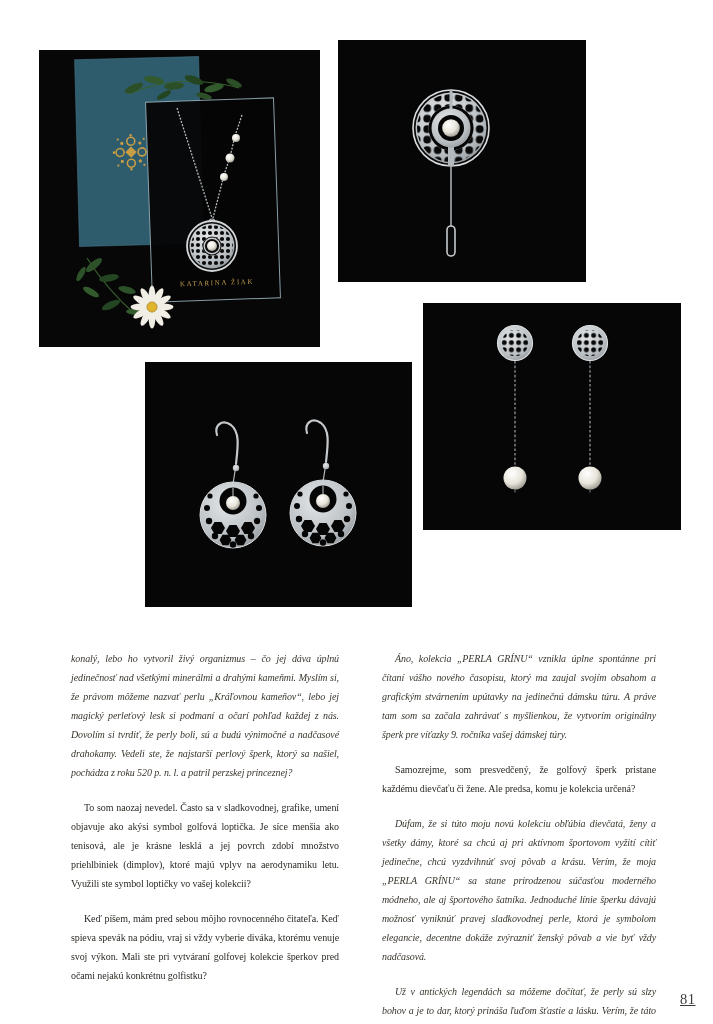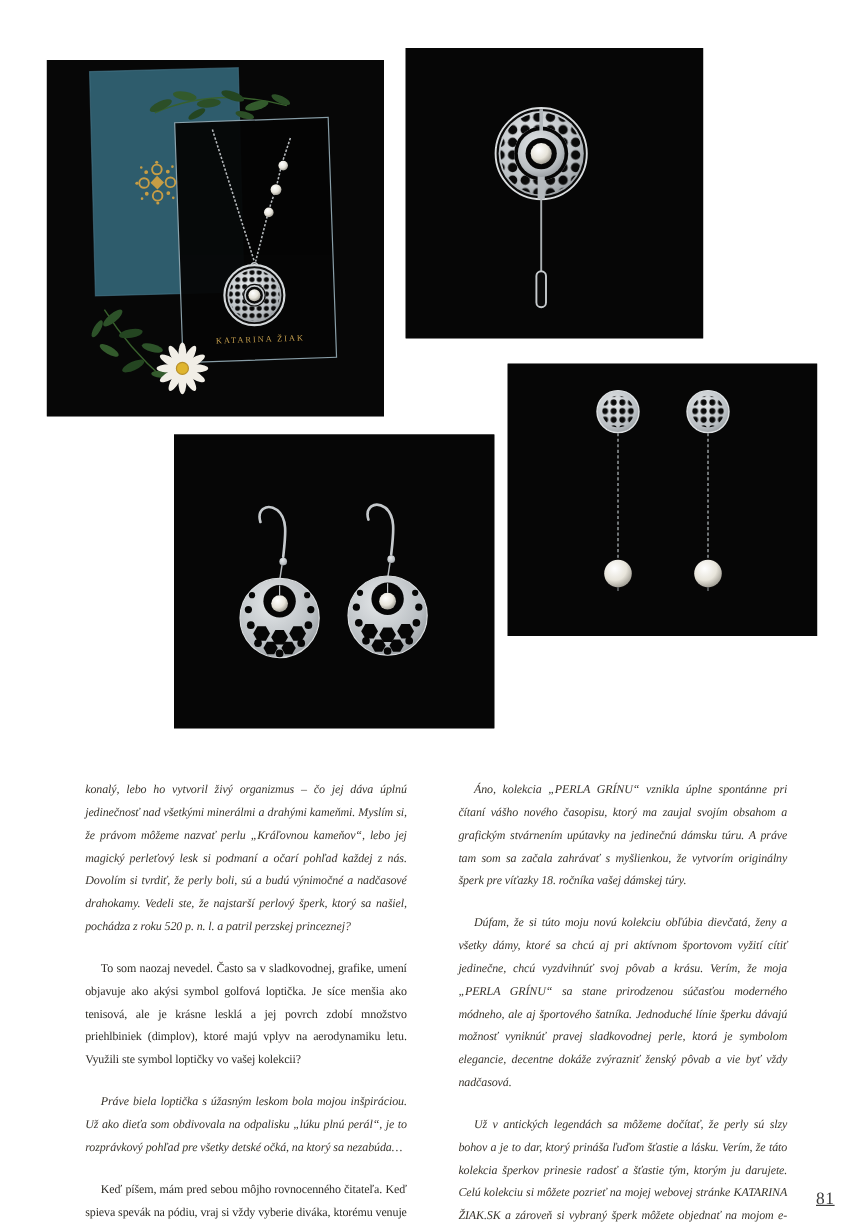--- a/index.html
+++ b/index.html
@@ -256,23 +256,23 @@
       <line x1="0" y1="58" x2="0" y2="163" stroke="#9aa0a3" stroke-width="1.2" stroke-dasharray="2.6,2"></line>
       <circle cx="0" cy="175" r="11.5" fill="url(#pearl)"></circle>
       <line x1="0" y1="186.5" x2="0" y2="189.5" stroke="#7d8285" stroke-width="1"></line>
     </g>
   </svg>
 </div>
 
 <div class="col col-left">
   <p class="a">konalý, lebo ho vytvoril živý organizmus – čo jej dáva úplnú jedinečnosť nad všetkými minerálmi a drahými kameňmi. Myslím si, že právom môžeme nazvať perlu „Kráľovnou kameňov“, lebo jej magický perleťový lesk si podmaní a očarí pohľad každej z nás. Dovolím si tvrdiť, že perly boli, sú a budú výnimočné a nadčasové drahokamy. Vedeli ste, že najstarší perlový šperk, ktorý sa našiel, pochádza z roku 520 p. n. l. a patril perzskej princeznej?</p>
   <p class="q ind">To som naozaj nevedel. Často sa v sladkovodnej, grafike, umení objavuje ako akýsi symbol golfová loptička. Je síce menšia ako tenisová, ale je krásne lesklá a jej povrch zdobí množstvo priehlbiniek (dimplov), ktoré majú vplyv na aerodynamiku letu. Využili ste symbol loptičky vo vašej kolekcii?</p>
-  <p class="a ind">Práve biela loptička s úžasným leskom bola mojou inšpiráciou. Už ako dieťa som obdivovala na odpalisku „lúku plnú perál“, je to rozprávkový pohľad pre všetky detské očká, na ktorý sa nezabúda…</p>
   <p class="q ind">Keď píšem, mám pred sebou môjho rovnocenného čitateľa. Keď spieva spevák na pódiu, vraj si vždy vyberie diváka, ktorému venuje svoj výkon. Mali ste pri vytváraní golfovej kolekcie šperkov pred očami nejakú konkrétnu golfistku?</p>
 </div>
 
 <div class="col col-right">
-  <p class="a ind">Áno, kolekcia „PERLA GRÍNU“ vznikla úplne spontánne pri čítaní vášho nového časopisu, ktorý ma zaujal svojím obsahom a grafickým stvárnením upútavky na jedinečnú dámsku túru. A práve tam som sa začala zahrávať s myšlienkou, že vytvorím originálny šperk pre víťazky 18. ročníka vašej dámskej túry.</p>
+  <p class="a ind">Áno, kolekcia „PERLA GRÍNU“ vznikla úplne spontánne pri čítaní vášho nového časopisu, ktorý ma zaujal svojím obsahom a grafickým stvárnením upútavky na jedinečnú dámsku túru. A práve tam som sa začala zahrávať s myšlienkou, že vytvorím originálny šperk pre víťazky 9. ročníka vašej dámskej túry.</p>
+  <p class="q ind">Samozrejme, som presvedčený, že golfový šperk pristane každému dievčaťu či žene. Ale predsa, komu je kolekcia určená?</p>
   <p class="a ind">Dúfam, že si túto moju novú kolekciu obľúbia dievčatá, ženy a všetky dámy, ktoré sa chcú aj pri aktívnom športovom vyžití cítiť jedinečne, chcú vyzdvihnúť svoj pôvab a krásu. Verím, že moja „PERLA GRÍNU“ sa stane prirodzenou súčasťou moderného módneho, ale aj športového šatníka. Jednoduché línie šperku dávajú možnosť vyniknúť pravej sladkovodnej perle, ktorá je symbolom elegancie, decentne dokáže zvýrazniť ženský pôvab a vie byť vždy nadčasová.</p>
   <p class="a ind"><span>Už v antických legendách sa môžeme dočítať, že perly sú slzy bohov a je to dar, ktorý prináša ľuďom šťastie a lásku. Verím, že táto kolekcia šperkov prinesie radosť a šťastie tým, ktorým ju darujete. Celú kolekciu si môžete pozrieť na mojej webovej stránke KATARINA ŽIAK.SK a zároveň si vybraný šperk môžete objednať na mojom e-shope.</span><span class="end-dot"></span></p>
 </div>
 
 <div class="page-num">81</div>
 
 </body></html>

